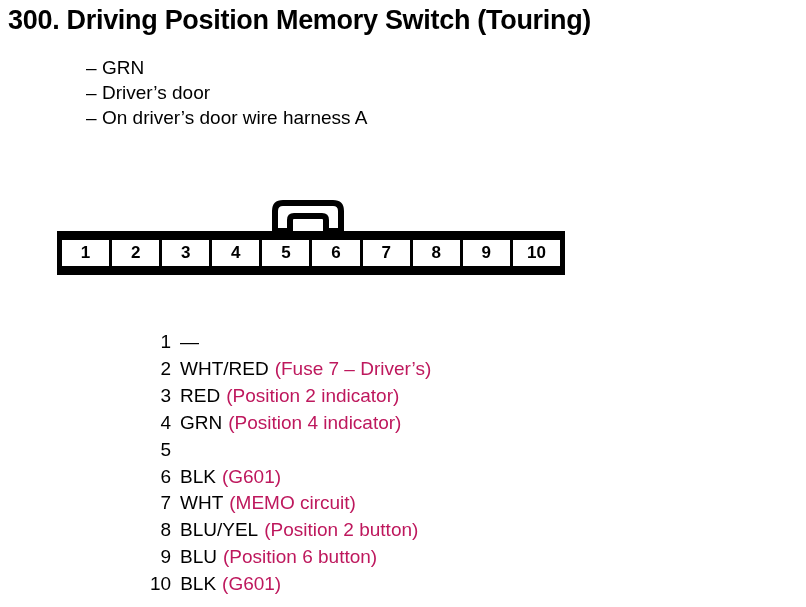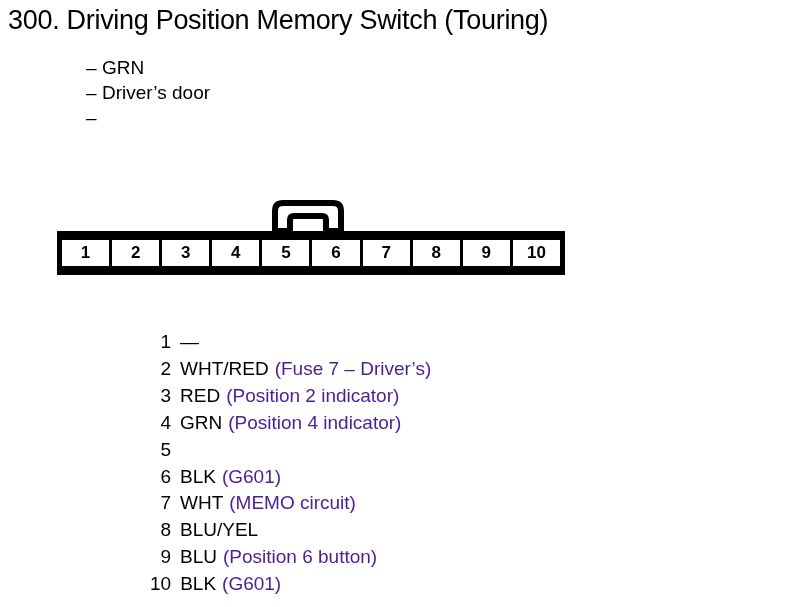--- a/index.html
+++ b/index.html
@@ -18,21 +18,21 @@
 
   
   #title-block {
     position: absolute;
     left: 8px;
     top: 4px;
     width: 790px;
   }
   #page-title {
     font-size: 27px;
-    font-weight: normal;
+    font-weight: bold;
     letter-spacing: -0.3px;
     white-space: nowrap;
     line-height: 32px;
   }
 
   
   #subtitle-list {
     position: absolute;
     left: 86px;
     top: 55px;
@@ -114,21 +114,21 @@
     flex: 0 0 30px;
     text-align: right;
     padding-right: 9px;
     box-sizing: border-box;
     color: #000000;
   }
   .pin-wire {
     color: #000000;
   }
   .pin-desc {
-    color: #4c1d95;
+    color: #be185d;
     padding-left: 6px;
   }
   .pin-desc:empty {
     padding-left: 0;
   }
 </style>
 </head>
 <body>
 
 <div id="title-block">
@@ -139,20 +139,21 @@
     <div class="subtitle-row">
       <span class="subtitle-dash">–</span>
       <span>GRN</span>
     </div>
     <div class="subtitle-row">
       <span class="subtitle-dash">–</span>
       <span>Driver’s door</span>
     </div>
     <div class="subtitle-row">
       <span class="subtitle-dash">–</span>
+      <span>On driver’s door wire harness A</span>
     </div>
   </div>
 
 <div id="connector-diagram">
 
   <div id="connector-tab">
     <svg width="84" height="32" viewBox="0 0 84 32" xmlns="http://www.w3.org/2000/svg">
       <path d="M 9 31 L 9 11 Q 9 3 17 3 L 67 3 Q 75 3 75 11 L 75 31 L 60 31 L 60 20 Q 60 16 56 16 L 28 16 Q 24 16 24 20 L 24 31 Z" fill="none" stroke="#000000" stroke-width="6" stroke-linejoin="round" stroke-linecap="square"></path>
     </svg>
   </div>
@@ -201,20 +202,21 @@
       <span class="pin-desc">(G601)</span>
     </div>
     <div class="pin-row">
       <span class="pin-num">7</span>
       <span class="pin-wire">WHT</span>
       <span class="pin-desc">(MEMO circuit)</span>
     </div>
     <div class="pin-row">
       <span class="pin-num">8</span>
       <span class="pin-wire">BLU/YEL</span>
+      <span class="pin-desc">(Position 2 button)</span>
     </div>
     <div class="pin-row">
       <span class="pin-num">9</span>
       <span class="pin-wire">BLU</span>
       <span class="pin-desc">(Position 6 button)</span>
     </div>
     <div class="pin-row">
       <span class="pin-num">10</span>
       <span class="pin-wire">BLK</span>
       <span class="pin-desc">(G601)</span>

